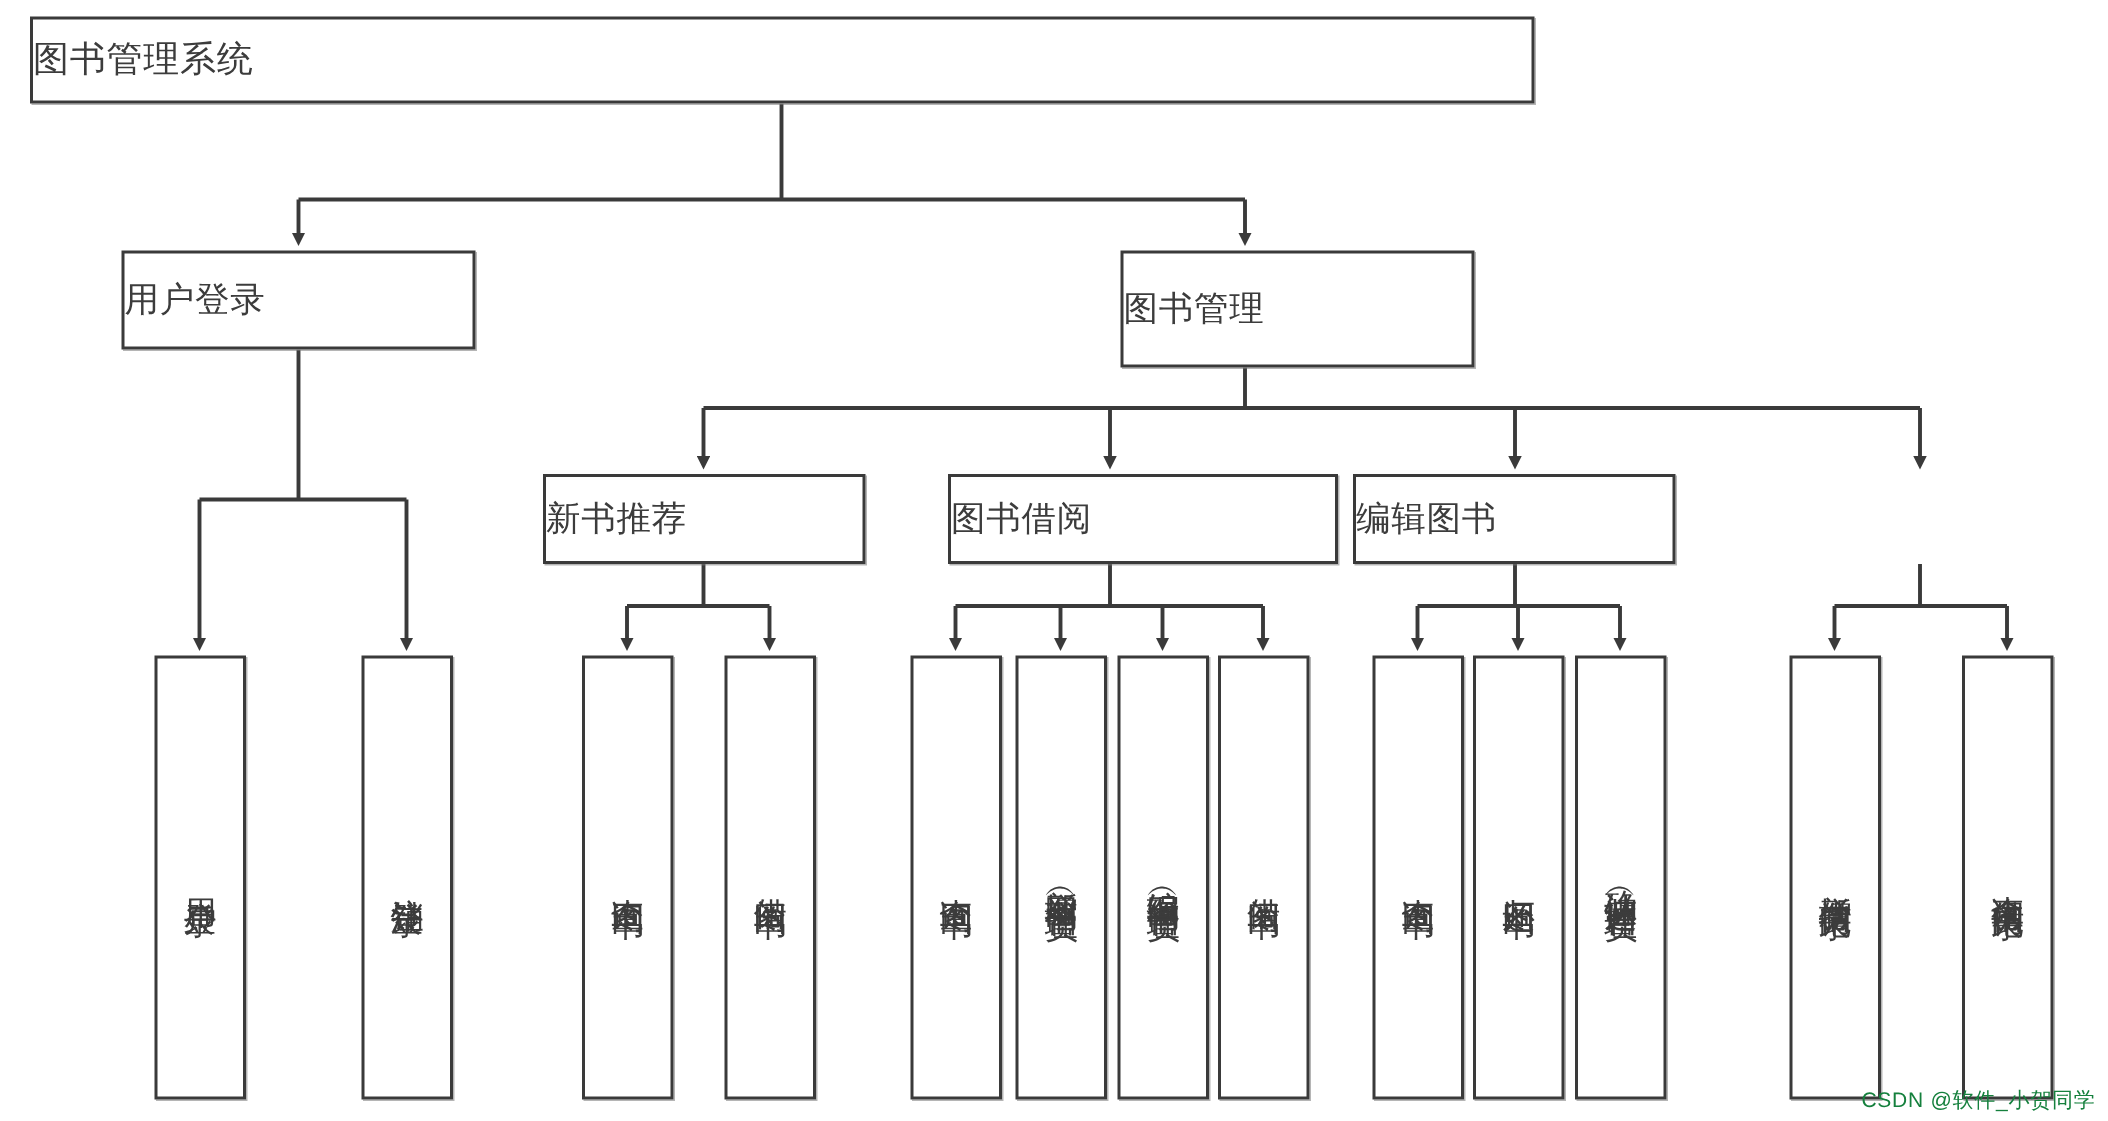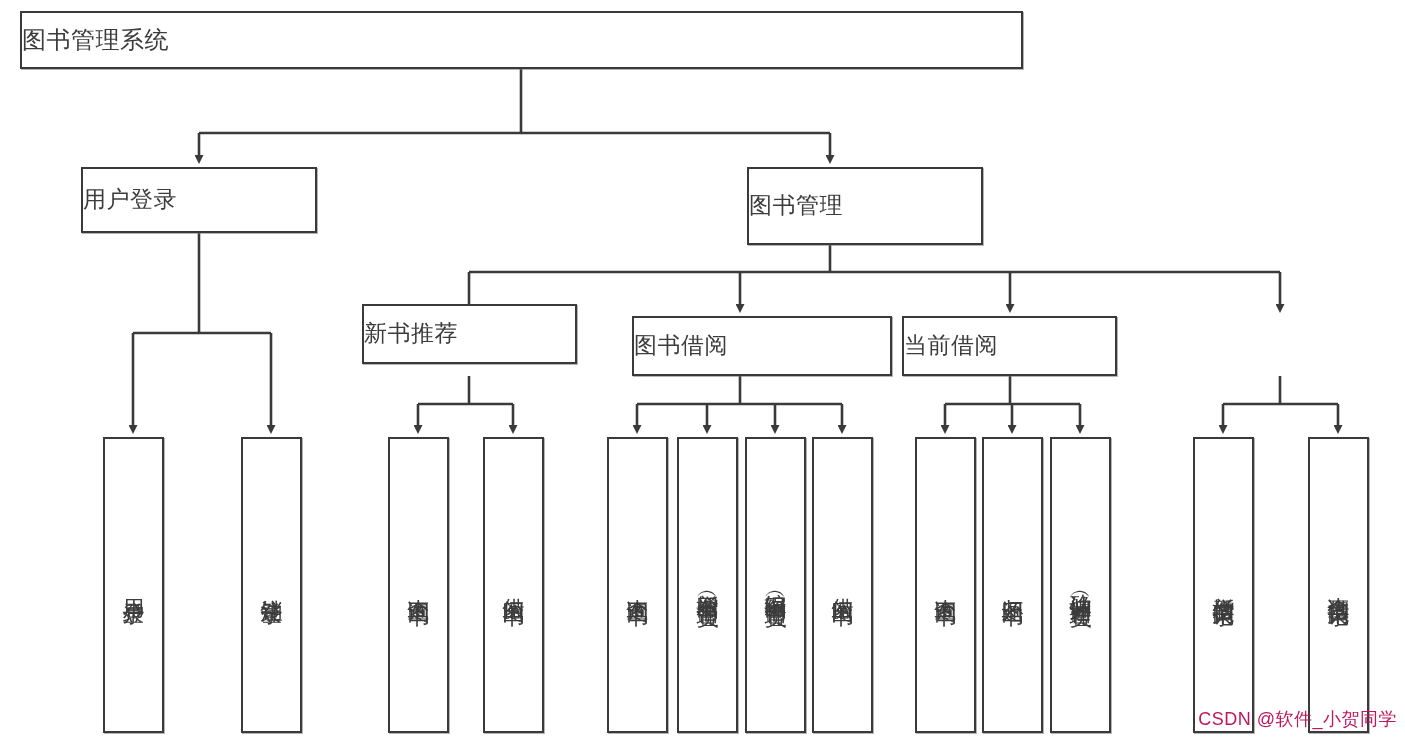--- a/index.html
+++ b/index.html
@@ -60,23 +60,23 @@
     text-orientation: upright;
     font-size: 22px;
     letter-spacing: 2px;
     line-height: 1;
     white-space: nowrap;
     max-height: 100%;
   }
   #watermark {
     position: absolute;
     right: 8px;
-    bottom: 16px;
-    font-size: 18px;
-    color: #be185d;
+    bottom: 4px;
+    font-size: 14px;
+    color: #15803d;
     letter-spacing: 0.5px;
     white-space: nowrap;
     user-select: none;
   }
 </style>
 </head>
 <body>
 
 <div id="diagram-canvas">
 
@@ -134,28 +134,28 @@
     <span class="node-label">图书管理系统</span>
   </div>
 
   <div class="node horiz" style="left:81px; top:167px; width:236px; height:66px;">
     <span class="node-label">用户登录</span>
   </div>
   <div class="node horiz" style="left:711px; top:167px; width:236px; height:78px;margin-left:36px;">
     <span class="node-label">图书管理</span>
   </div>
 
-  <div class="node horiz" style="left:362px; top:304px; width:215px; height:60px;">
+  <div class="node horiz" style="left:362px; top:316px; width:215px; height:60px;">
     <span class="node-label">新书推荐</span>
   </div>
   <div class="node horiz" style="left:632px; top:316px; width:260px; height:60px;">
     <span class="node-label">图书借阅</span>
   </div>
   <div class="node horiz" style="left:902px; top:316px; width:215px; height:60px;">
-    <span class="node-label">当前借阅</span>
+    <span class="node-label">编辑图书</span>
   </div>
 
   <div class="node vert" style="left:103px; top:437px; width:61px; height:296px;">
     <span class="node-label">用户登录</span>
   </div>
   <div class="node vert" style="left:241px; top:437px; width:61px; height:296px;">
     <span class="node-label">注销登录</span>
   </div>
 
   <div class="node vert" style="left:388px; top:437px; width:61px; height:296px;">

